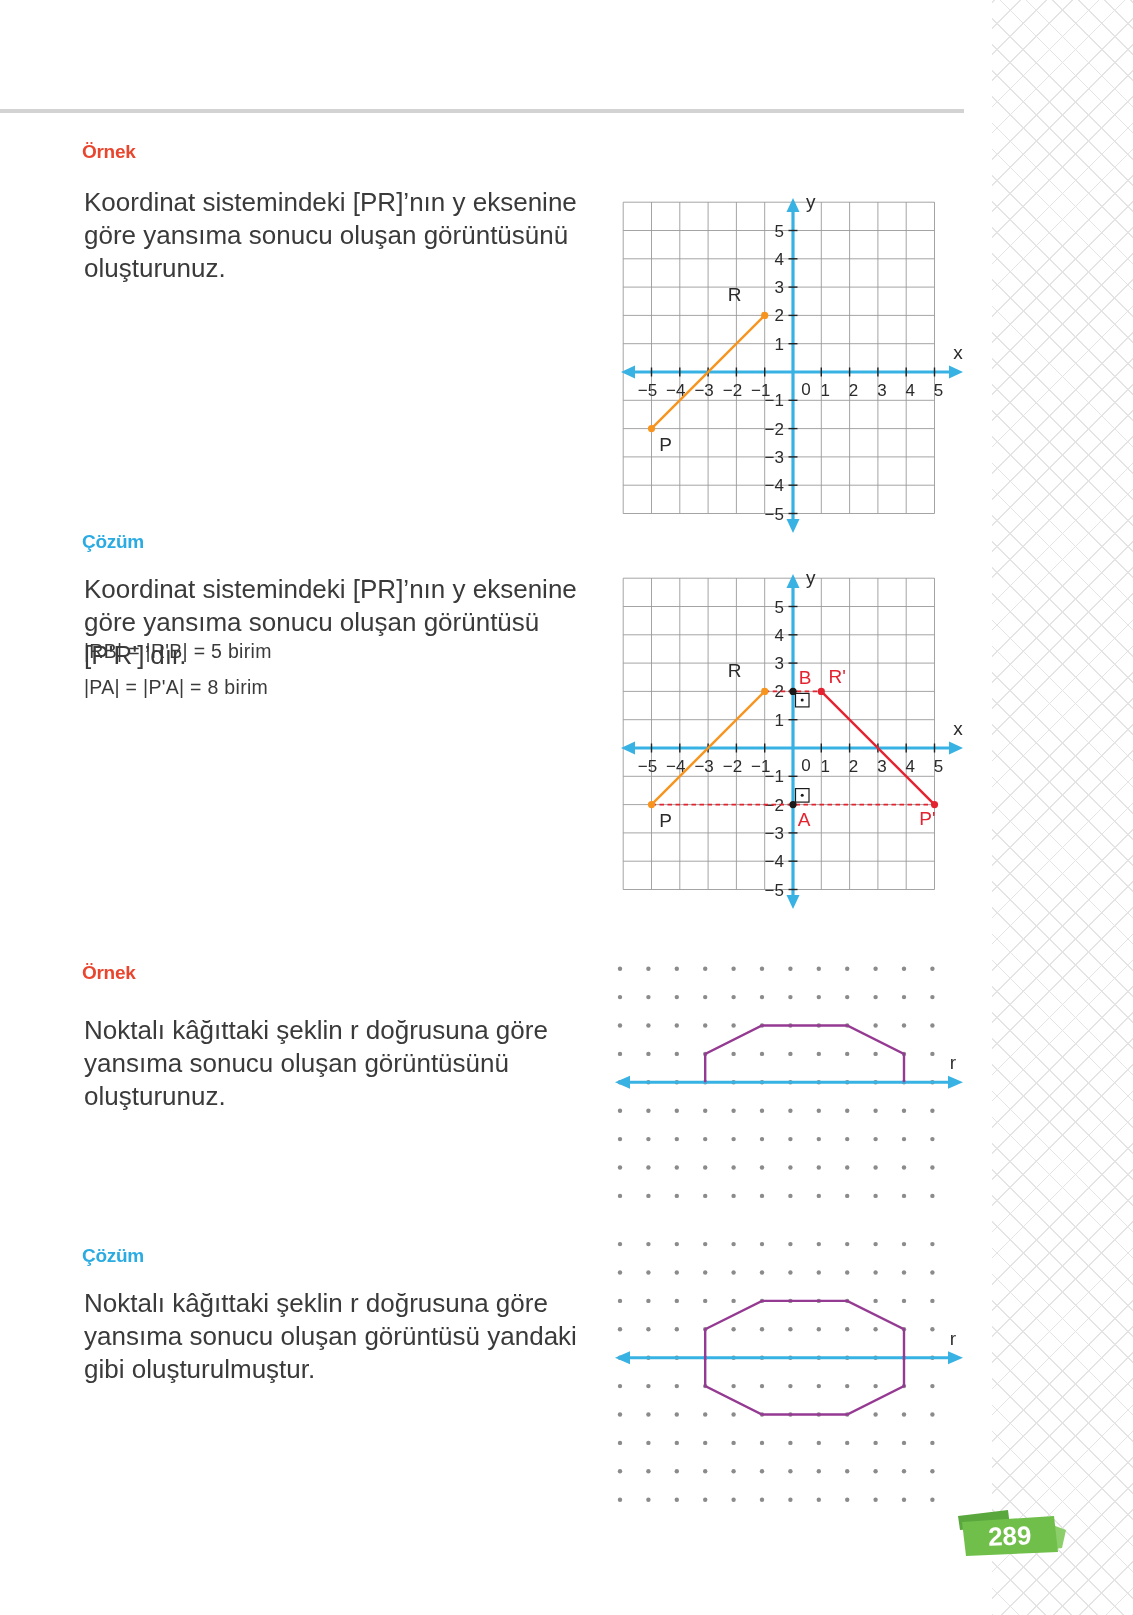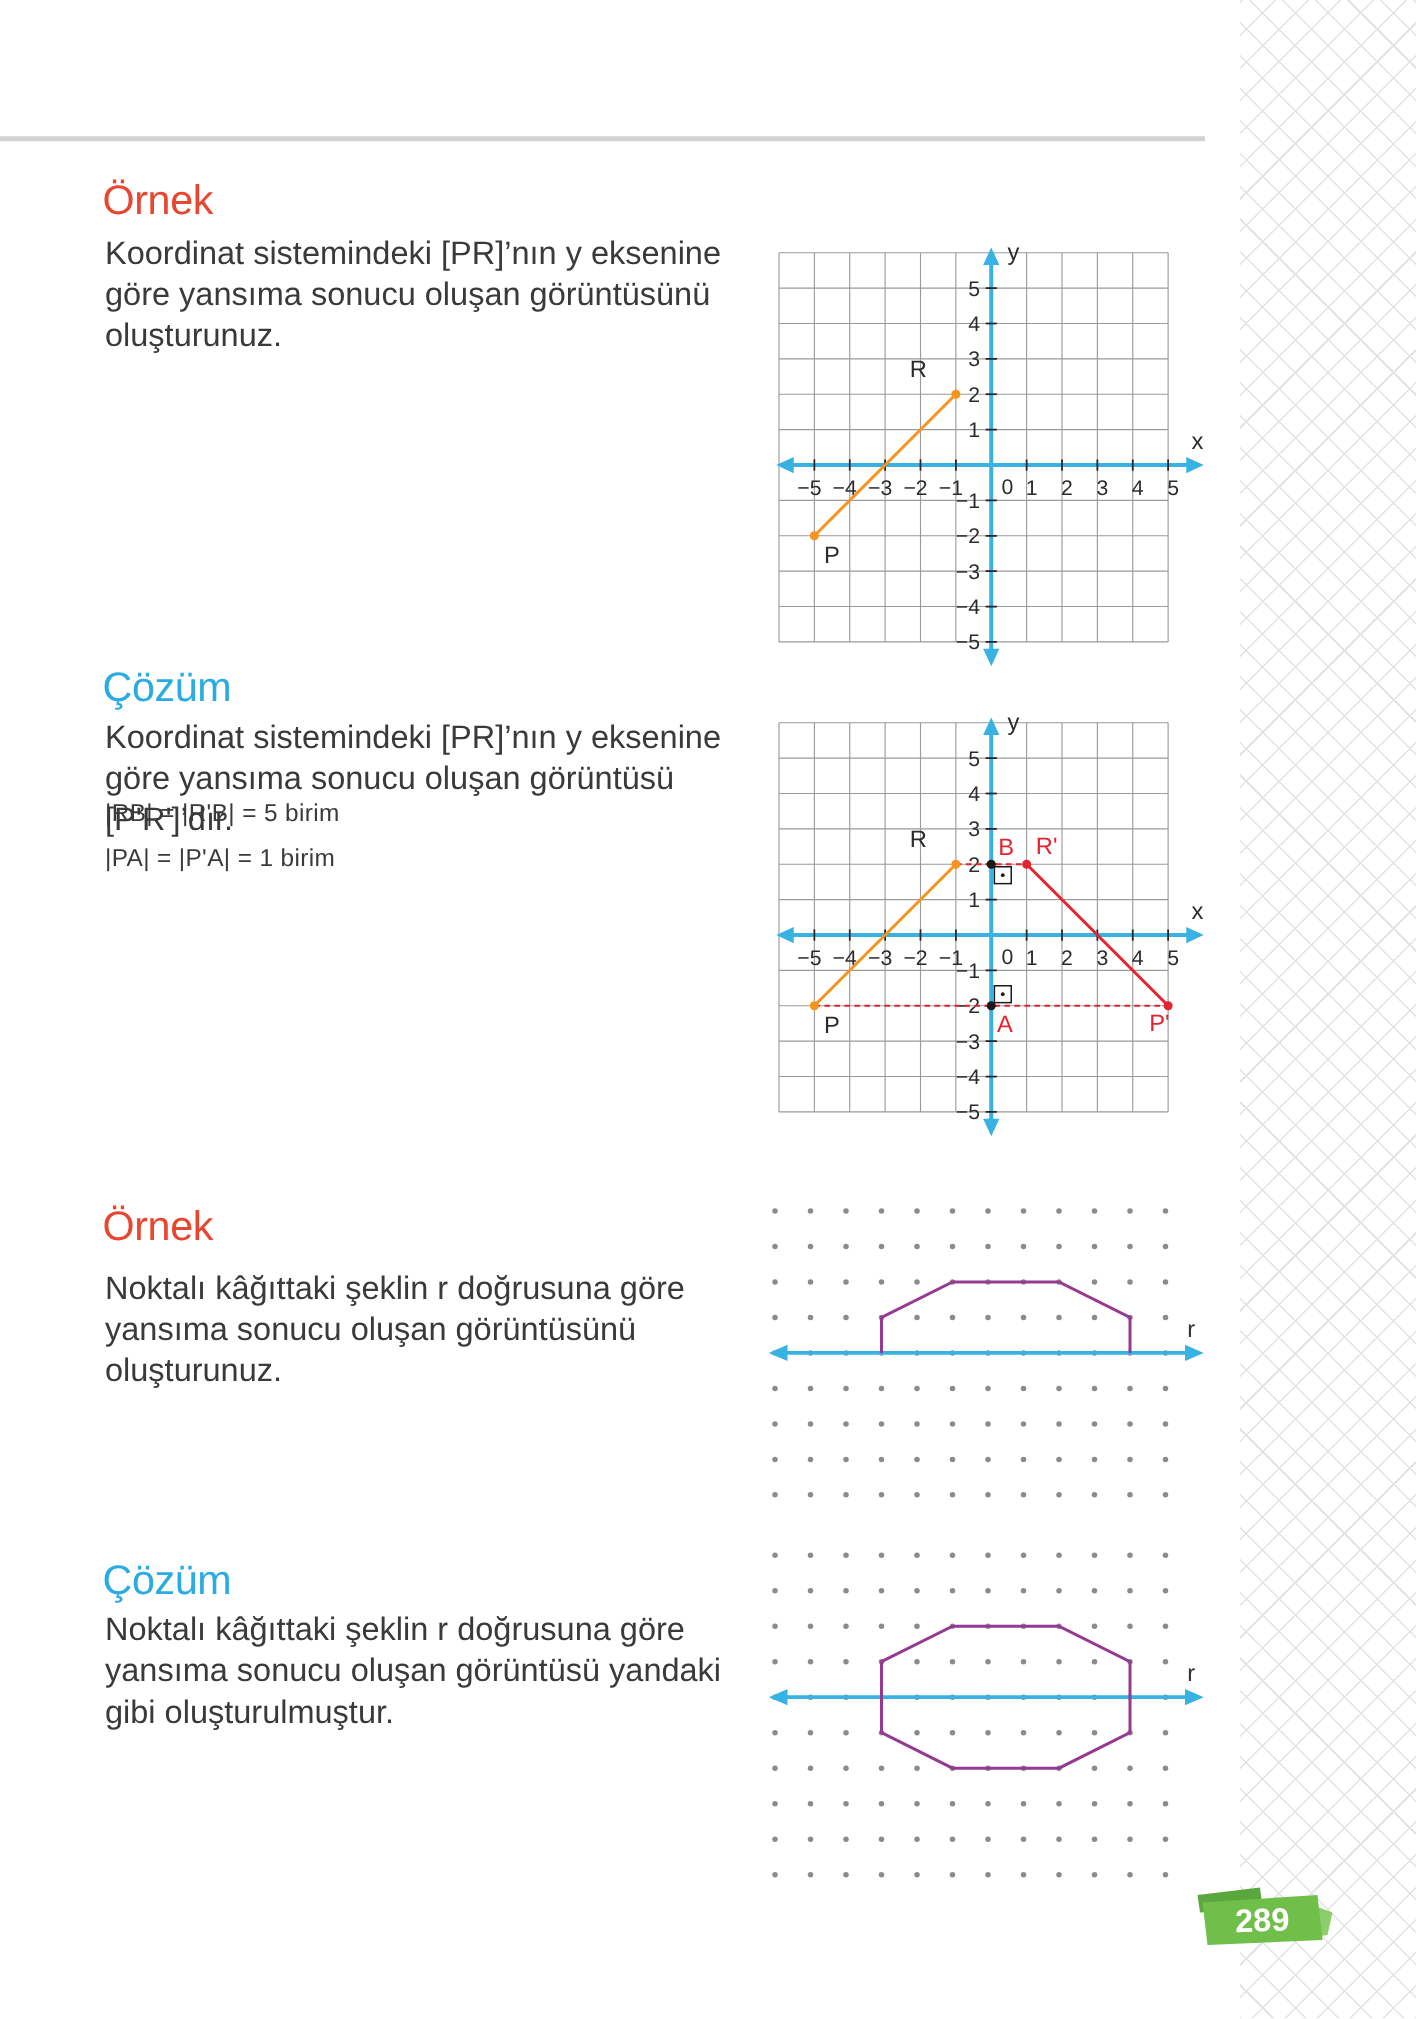--- a/index.html
+++ b/index.html
@@ -7,21 +7,21 @@
     position:relative;width:1133px;height:1615px;background:#ffffff;overflow:hidden;
     font-family:"Liberation Sans", sans-serif;
   }
   .crosshatch{
     position:absolute;left:992px;top:0;width:141px;height:1615px;
     background-image:
       repeating-linear-gradient(45deg,#e4e4e4 0,#e4e4e4 1.2px,transparent 1.2px,transparent 18.5px),
       repeating-linear-gradient(-45deg,#e4e4e4 0,#e4e4e4 1.2px,transparent 1.2px,transparent 18.5px);
   }
   .top-divider{position:absolute;left:0;top:109px;width:964px;height:4px;background:#d3d3d3;}
-  .heading{position:absolute;left:82px;font-size:33px;font-weight:400;letter-spacing:-0.3px;}
+  .heading{position:absolute;left:82px;font-size:19px;font-weight:700;letter-spacing:-0.3px;}
   .heading.example{color:#e8462e;}
   .heading.solution{color:#2aabe2;}
   .para{position:absolute;left:84px;width:528px;font-size:26px;line-height:33px;color:#3a3a3a;}
   .eq{position:absolute;left:84px;font-size:19.5px;color:#3a3a3a;letter-spacing:0.3px;}
   .figsvg{position:absolute;}
   text{font-family:"Liberation Sans", sans-serif;}
 </style>
 </head>
 <body>
 
@@ -109,21 +109,21 @@
       <line x1="51.5" y1="236.6" x2="164.7" y2="123.4" stroke="#f7941e" stroke-width="2.4"></line>
       <circle cx="51.5" cy="236.6" r="3.6" fill="#f7941e"></circle>
       <text x="65.5" y="258.6" text-anchor="middle" font-size="19" fill="#2b2b2b">P</text>
       <circle cx="164.7" cy="123.4" r="3.6" fill="#f7941e"></circle>
       <text x="134.7" y="109.4" text-anchor="middle" font-size="19" fill="#2b2b2b">R</text>
     </svg>
 
   <div class="heading solution" style="top:531px">Çözüm</div>
   <div class="para" style="top:573px">Koordinat sistemindeki [PR]’nın y eksenine göre yansıma sonucu oluşan görüntüsü [P'R']’dır.</div>
   <div class="eq" style="top:640px">|RB| = |R'B| = 5 birim</div>
-  <div class="eq" style="top:676px">|PA| = |P'A| = 1 birim</div>
+  <div class="eq" style="top:676px">|PA| = |P'A| = 8 birim</div>
   <svg id="graph2" class="figsvg" style="left:600px;top:568px" width="366" height="346">
       <line x1="23.19999999999999" y1="10.199999999999989" x2="23.19999999999999" y2="321.5" stroke="#9a9a9a" stroke-width="0.9"></line>
       <line x1="51.5" y1="10.199999999999989" x2="51.5" y2="321.5" stroke="#9a9a9a" stroke-width="0.9"></line>
       <line x1="79.8" y1="10.199999999999989" x2="79.8" y2="321.5" stroke="#9a9a9a" stroke-width="0.9"></line>
       <line x1="108.1" y1="10.199999999999989" x2="108.1" y2="321.5" stroke="#9a9a9a" stroke-width="0.9"></line>
       <line x1="136.4" y1="10.199999999999989" x2="136.4" y2="321.5" stroke="#9a9a9a" stroke-width="0.9"></line>
       <line x1="164.7" y1="10.199999999999989" x2="164.7" y2="321.5" stroke="#9a9a9a" stroke-width="0.9"></line>
       <line x1="193" y1="10.199999999999989" x2="193" y2="321.5" stroke="#9a9a9a" stroke-width="0.9"></line>
       <line x1="221.3" y1="10.199999999999989" x2="221.3" y2="321.5" stroke="#9a9a9a" stroke-width="0.9"></line>
       <line x1="249.6" y1="10.199999999999989" x2="249.6" y2="321.5" stroke="#9a9a9a" stroke-width="0.9"></line>

